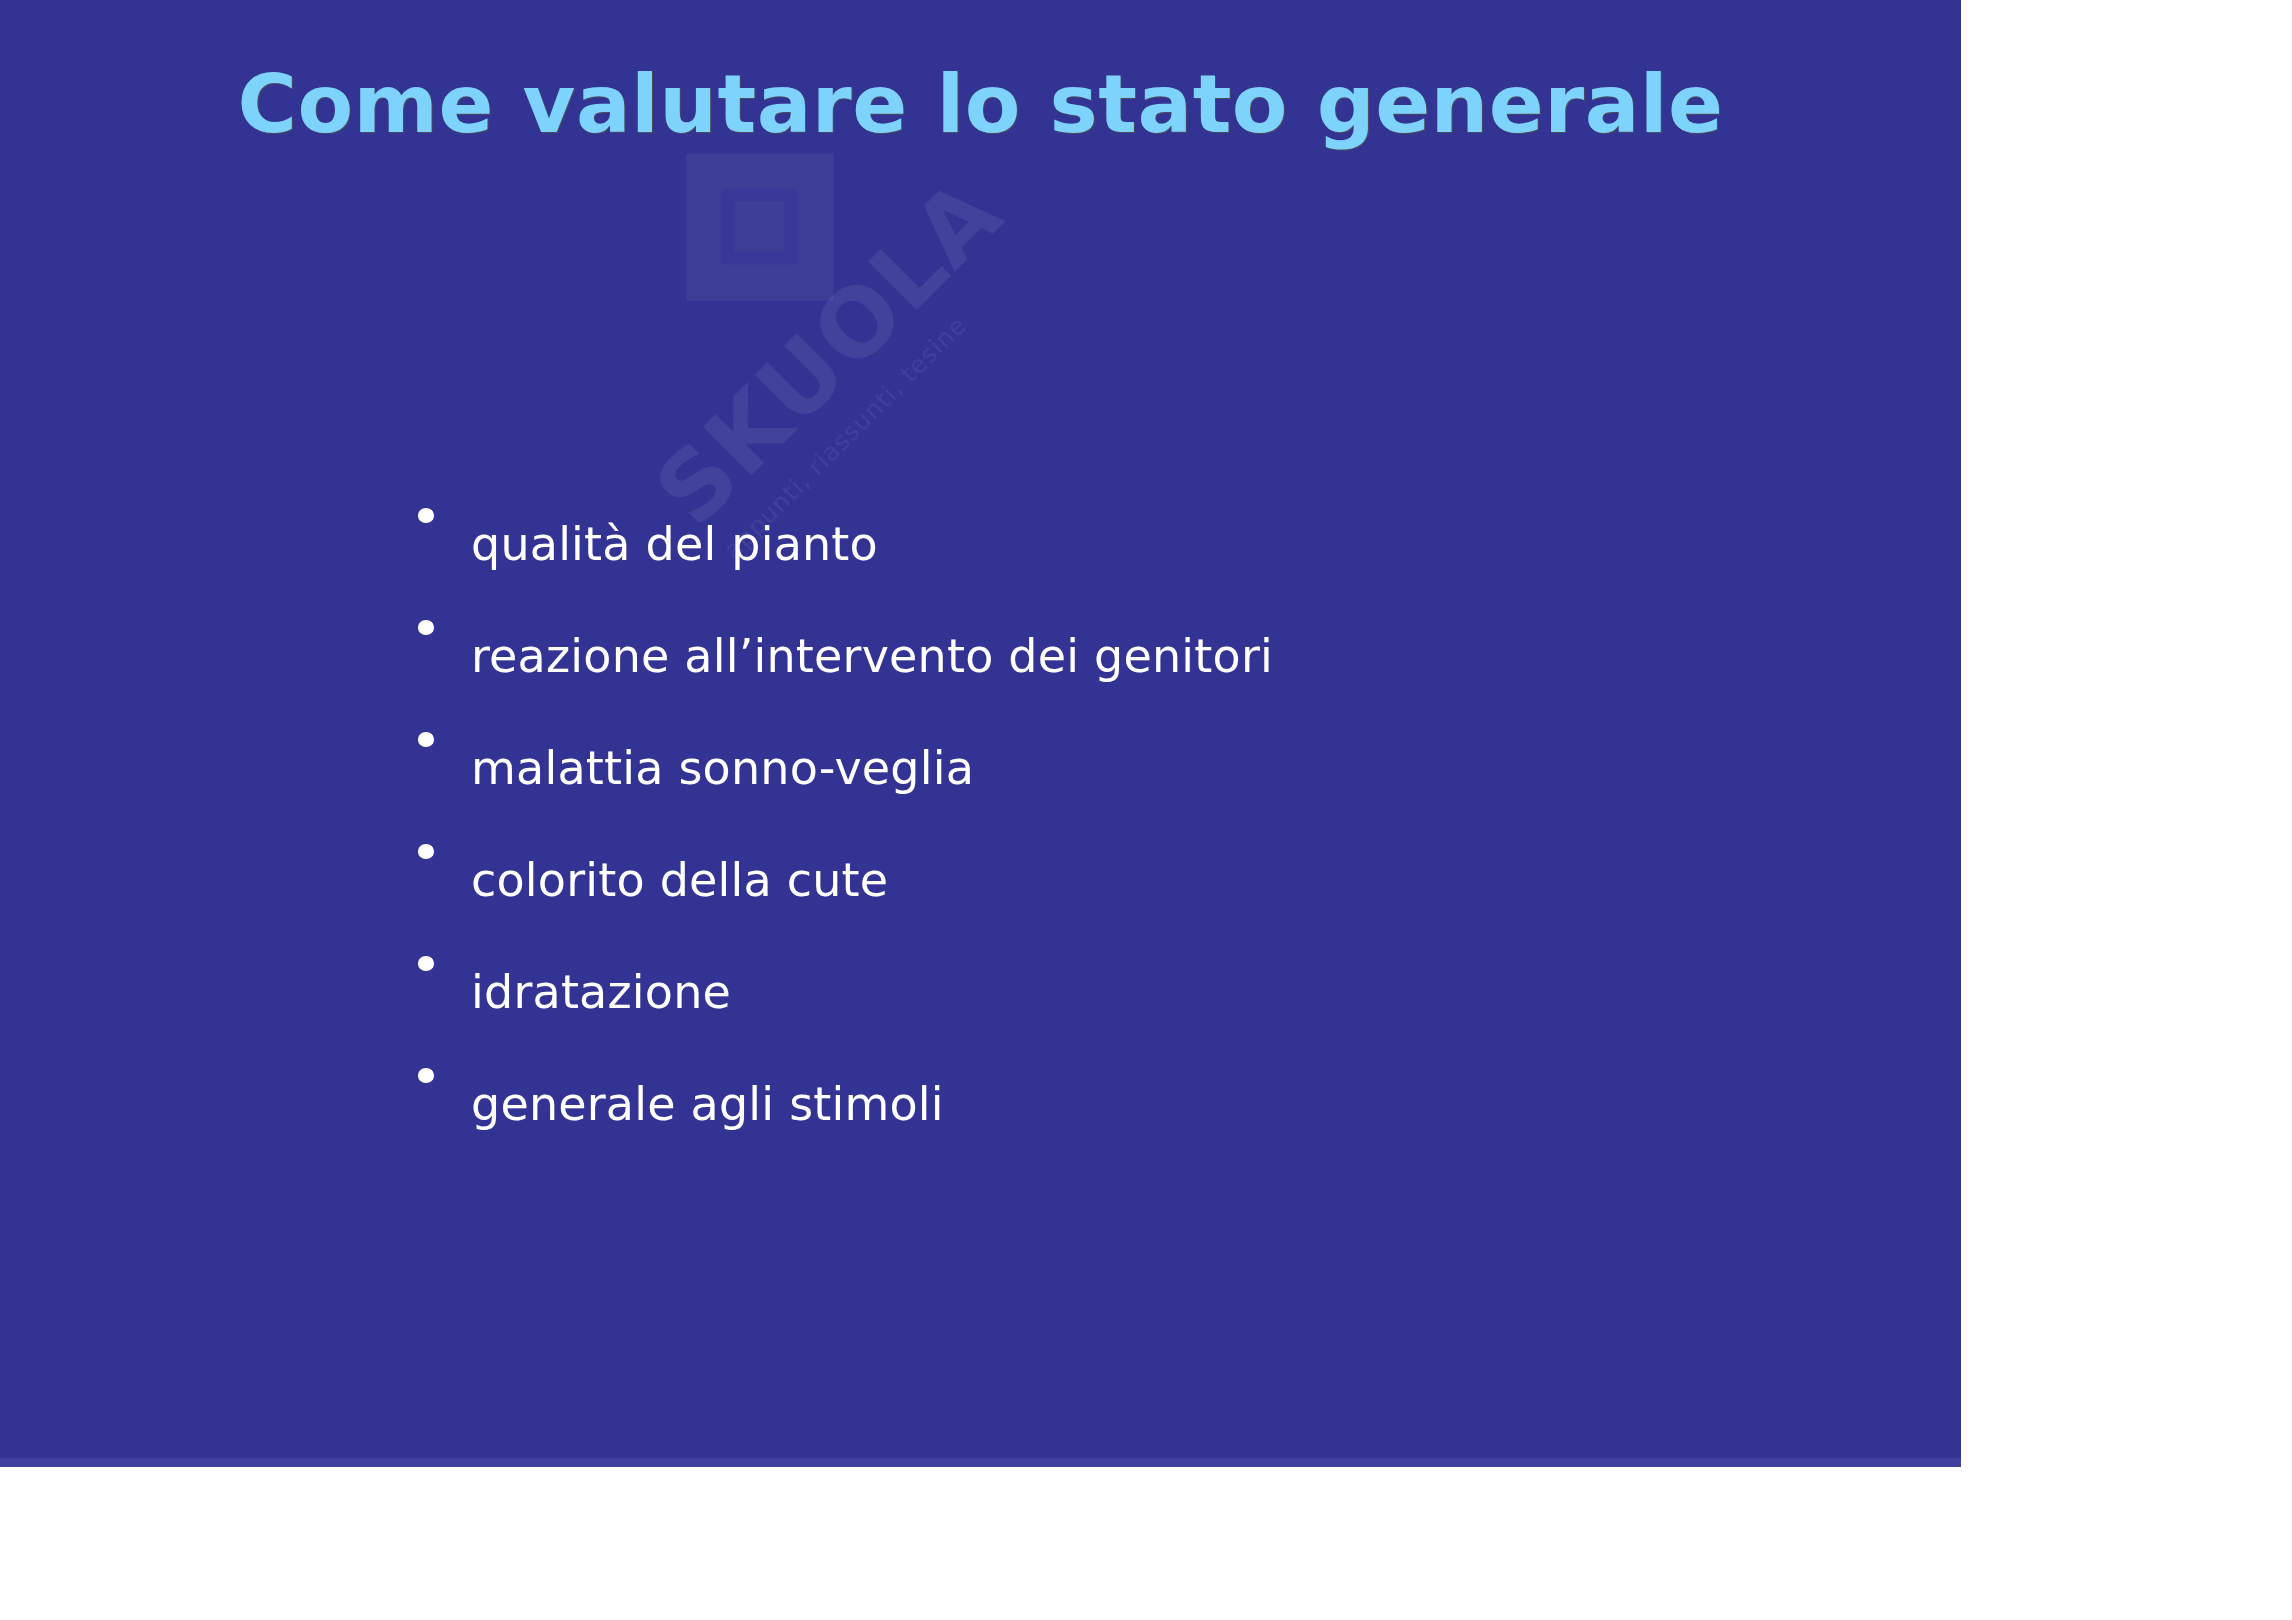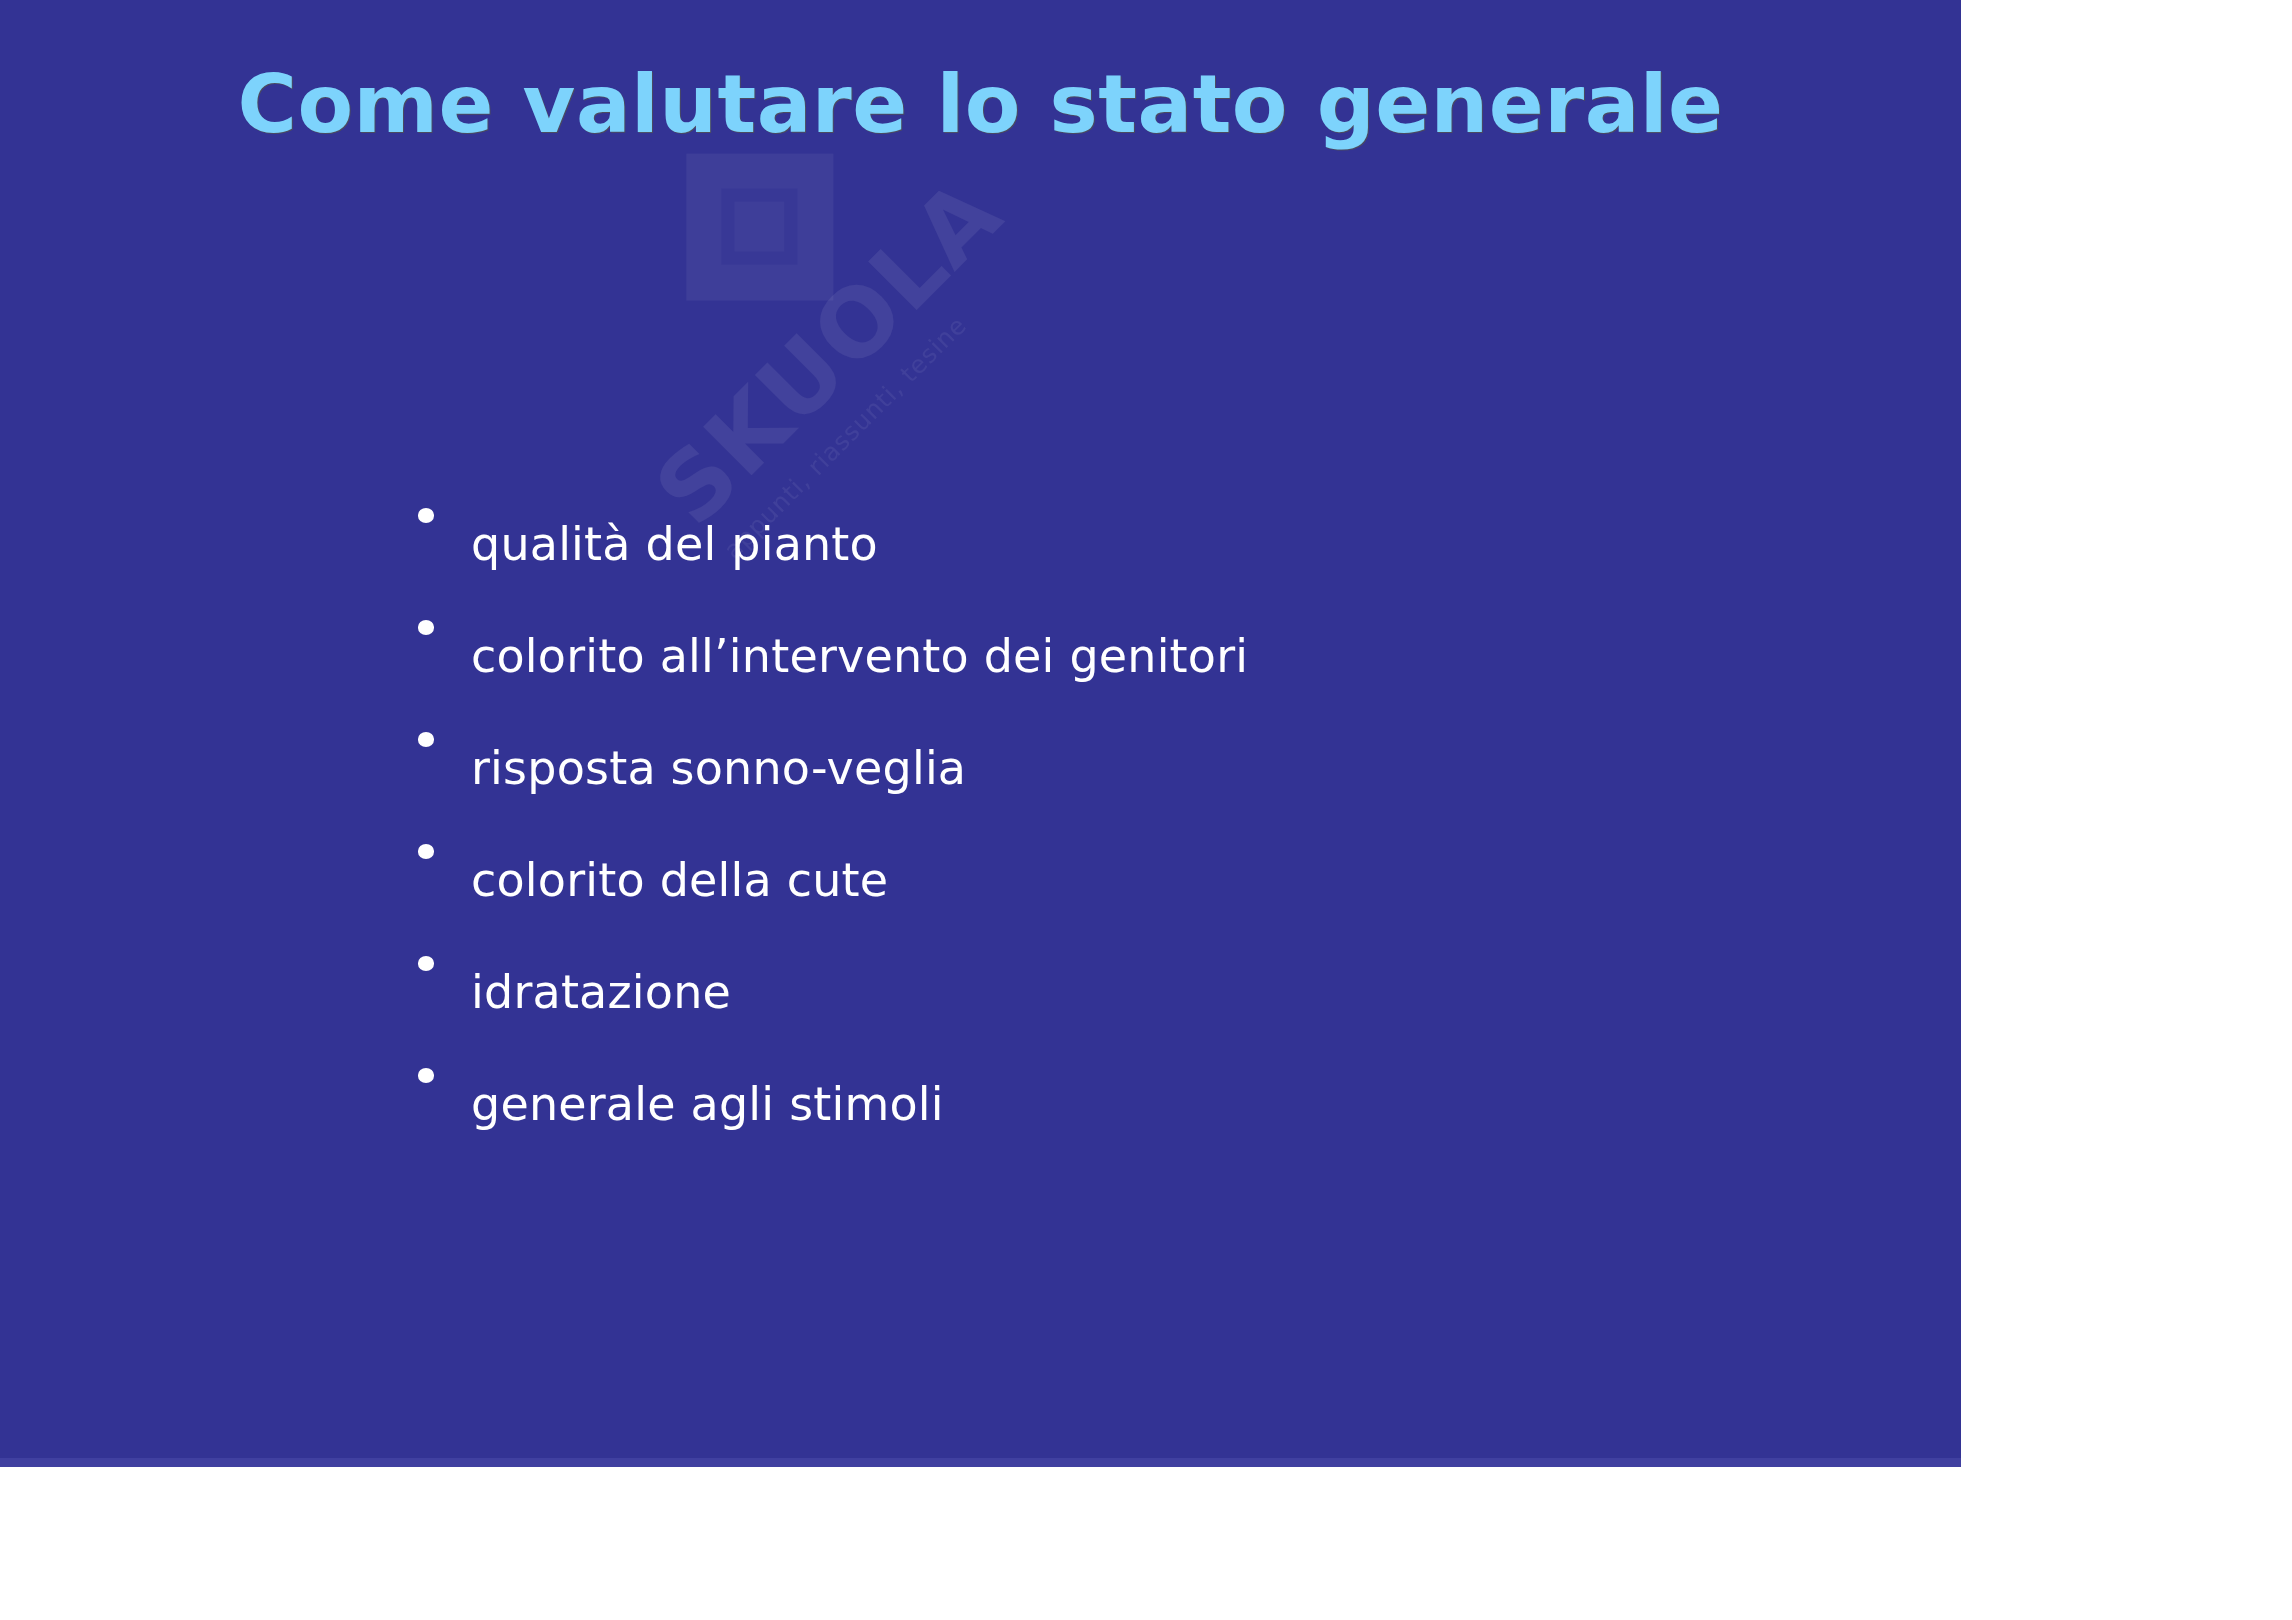--- a/index.html
+++ b/index.html
@@ -189,27 +189,27 @@
       <li class="bullet-row">
         <span class="bullet-marker">
             <span class="bullet-dot"></span>
           </span>
         <span class="bullet-text">qualità del pianto</span>
       </li>
       <li class="bullet-row">
         <span class="bullet-marker">
             <span class="bullet-dot"></span>
           </span>
-        <span class="bullet-text">colorito all’intervento dei genitori</span>
-      </li>
-      <li class="bullet-row">
-        <span class="bullet-marker">
-            <span class="bullet-dot"></span>
-          </span>
-        <span class="bullet-text">risposta sonno-veglia</span>
+        <span class="bullet-text">reazione all’intervento dei genitori</span>
+      </li>
+      <li class="bullet-row">
+        <span class="bullet-marker">
+            <span class="bullet-dot"></span>
+          </span>
+        <span class="bullet-text">malattia sonno-veglia</span>
       </li>
       <li class="bullet-row">
         <span class="bullet-marker">
             <span class="bullet-dot"></span>
           </span>
         <span class="bullet-text">colorito della cute</span>
       </li>
       <li class="bullet-row">
         <span class="bullet-marker">
             <span class="bullet-dot"></span>

